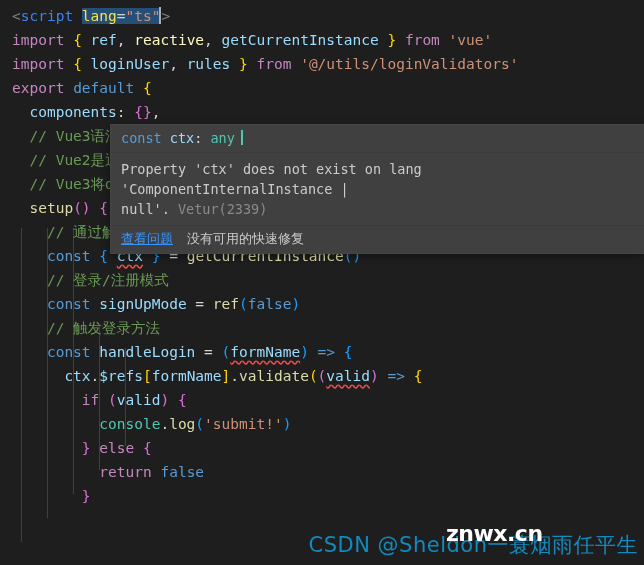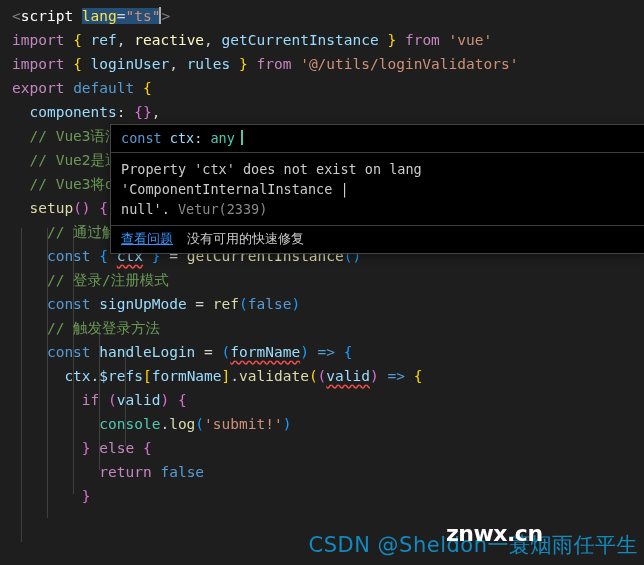--- a/index.html
+++ b/index.html
@@ -39,21 +39,21 @@
     width: 100%; height: 100%;
     pointer-events: none;
   }
   .guide {
     position: absolute;
     width: 1px;
     background: #404040;
   }
 
   
-  .t-tag      { color: #ffffff; text-align: right; }
+  .t-tag      { color: #3b82f6; text-align: right; }
   .t-brack    { color: #808080; }
   .t-attr     { color: #fde047; margin-top: 26px; }
   .t-str      { color: #ce9178; }
   .t-kw       { color: #c586c0; }
   .t-kw2      { color: #569cd6; }
   .t-var      { color: #9cdcfe; }
   .t-fn       { color: #dcdcaa; }
   .t-prop     { color: #9cdcfe; }
   .t-comment  { color: #6a9955; }
   .t-punc     { color: #d4d4d4; }
@@ -78,21 +78,21 @@
     text-decoration-skip-ink: none;
     text-underline-offset: 3px;
   }
 
   
   #hover {
     position: absolute;
     left: 110px;
     top: 124px;
     right: 0px;
-    background: #000000;
+    background: #404040;
     border: 1px solid #454545;
     border-right: none;
     box-shadow: 0 2px 8px rgba(0,0,0,.45);
     z-index: 40;
     font-size: 13.5px;
   }
   #hover .hv-sig {
     padding: 3px 10px 4px 10px;
     border-bottom: 1px solid #3c3c3c;
     line-height: 20px;

